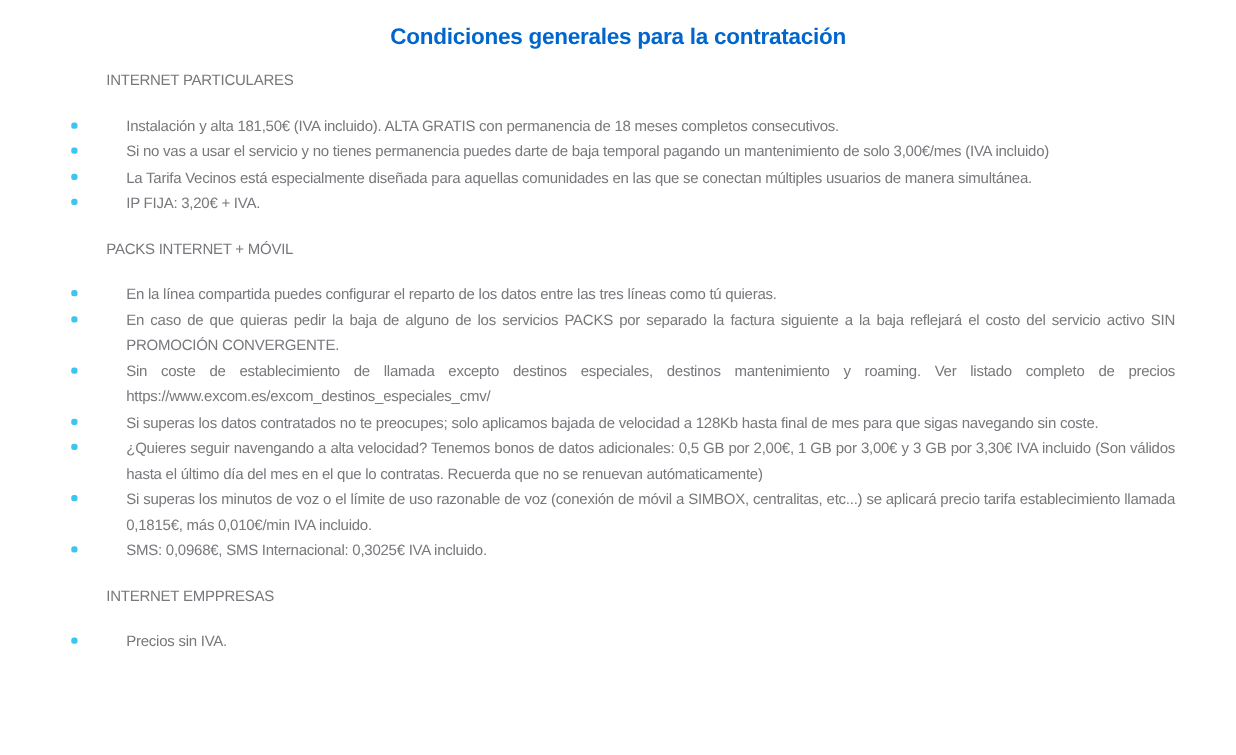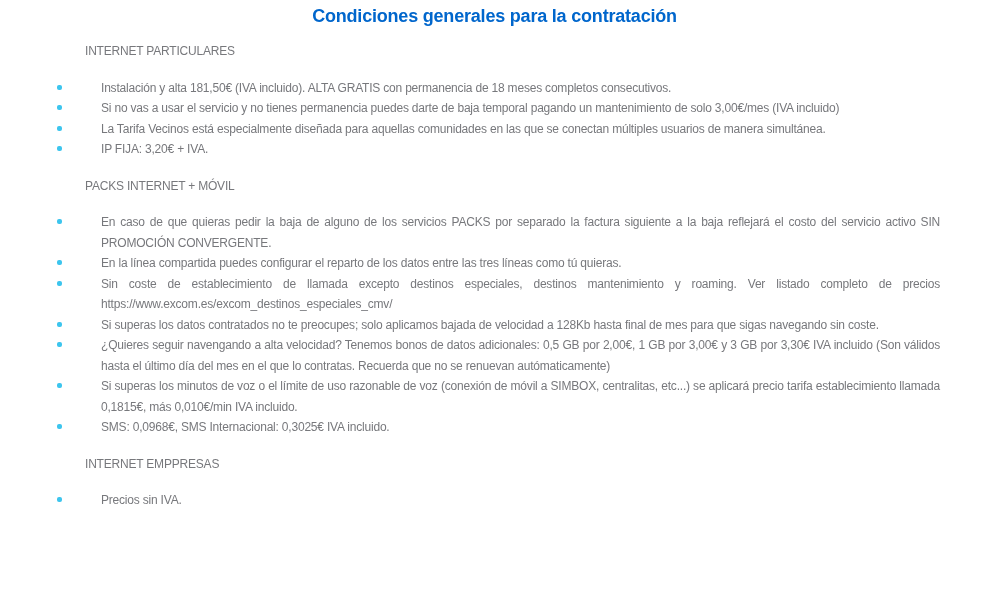--- a/index.html
+++ b/index.html
@@ -5,21 +5,21 @@
   html, body { margin: 0; padding: 0; }
   body {
     width: 989px;
     height: 604px;
     overflow: hidden;
     background: #ffffff;
     font-family: "Liberation Sans", sans-serif;
   }
   .page-title {
     margin: 0;
-    padding-top: 4px;
+    padding-top: 17px;
     text-align: center;
     color: #0066cc;
     font-size: 18px;
     line-height: 24px;
     font-weight: 700;
     letter-spacing: -0.2px;
   }
   .content {
     margin: 13px 33px 0 85px;
     color: #77787c;
@@ -81,25 +81,25 @@
         <span>IP FIJA: 3,20€ + IVA.</span>
       </li>
     </ul>
   </section>
 
   <section class="section">
     <h2 class="section-heading">PACKS INTERNET + MÓVIL</h2>
     <ul class="bullet-list">
       <li class="list-item">
         <span class="bullet-icon"></span>
-        <span>En caso de que quieras pedir la baja de alguno de los servicios PACKS por separado la factura siguiente a la baja reflejará el costo del servicio activo SIN PROMOCIÓN CONVERGENTE.</span>
+        <span>En la línea compartida puedes configurar el reparto de los datos entre las tres líneas como tú quieras.</span>
       </li>
       <li class="list-item">
         <span class="bullet-icon"></span>
-        <span>En la línea compartida puedes configurar el reparto de los datos entre las tres líneas como tú quieras.</span>
+        <span>En caso de que quieras pedir la baja de alguno de los servicios PACKS por separado la factura siguiente a la baja reflejará el costo del servicio activo SIN PROMOCIÓN CONVERGENTE.</span>
       </li>
       <li class="list-item">
         <span class="bullet-icon"></span>
         <span>Sin coste de establecimiento de llamada excepto destinos especiales, destinos mantenimiento y roaming. Ver listado completo de precios https://www.excom.es/excom_destinos_especiales_cmv/</span>
       </li>
       <li class="list-item">
         <span class="bullet-icon"></span>
         <span>Si superas los datos contratados no te preocupes; solo aplicamos bajada de velocidad a 128Kb hasta final de mes para que sigas navegando sin coste.</span>
       </li>
       <li class="list-item">

